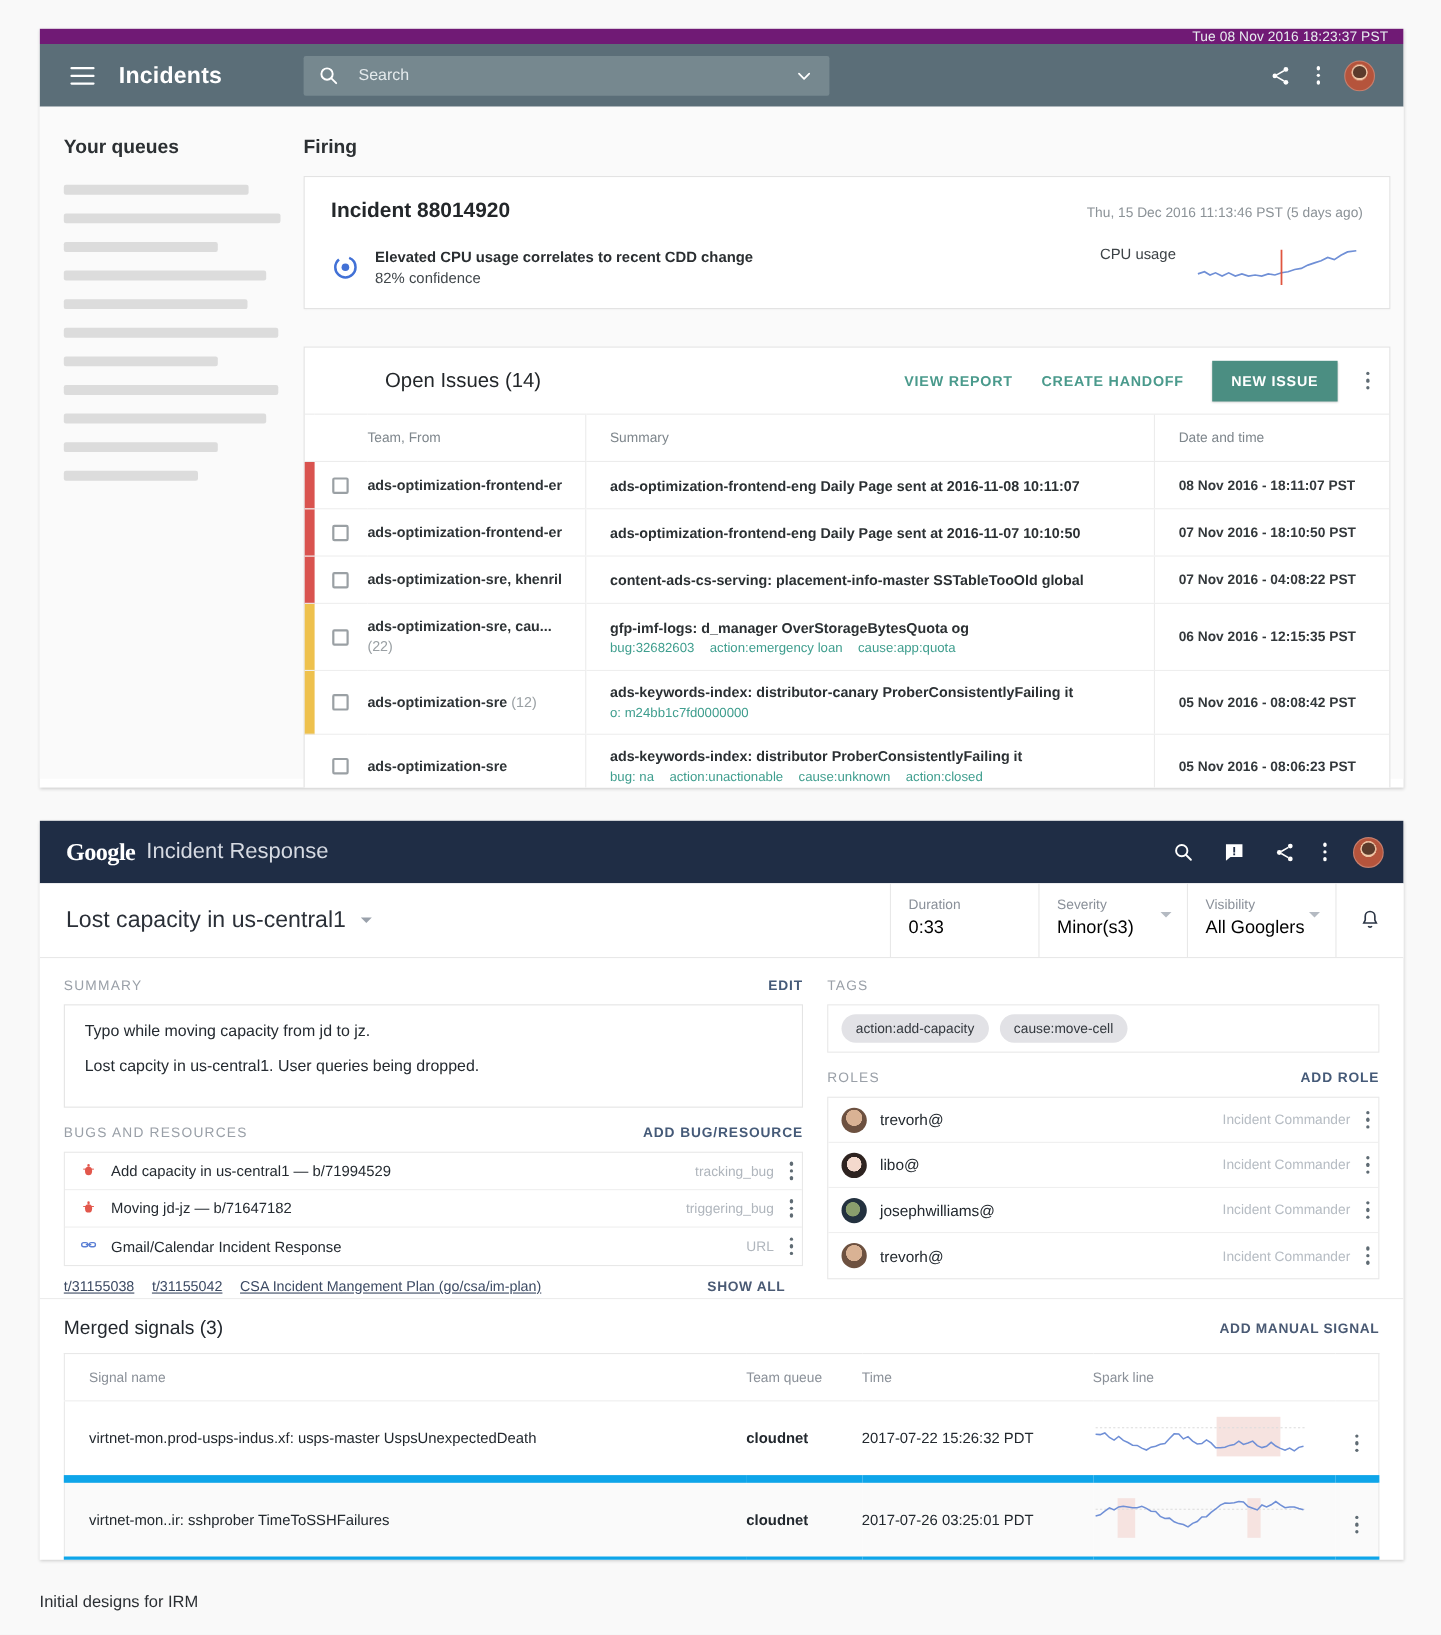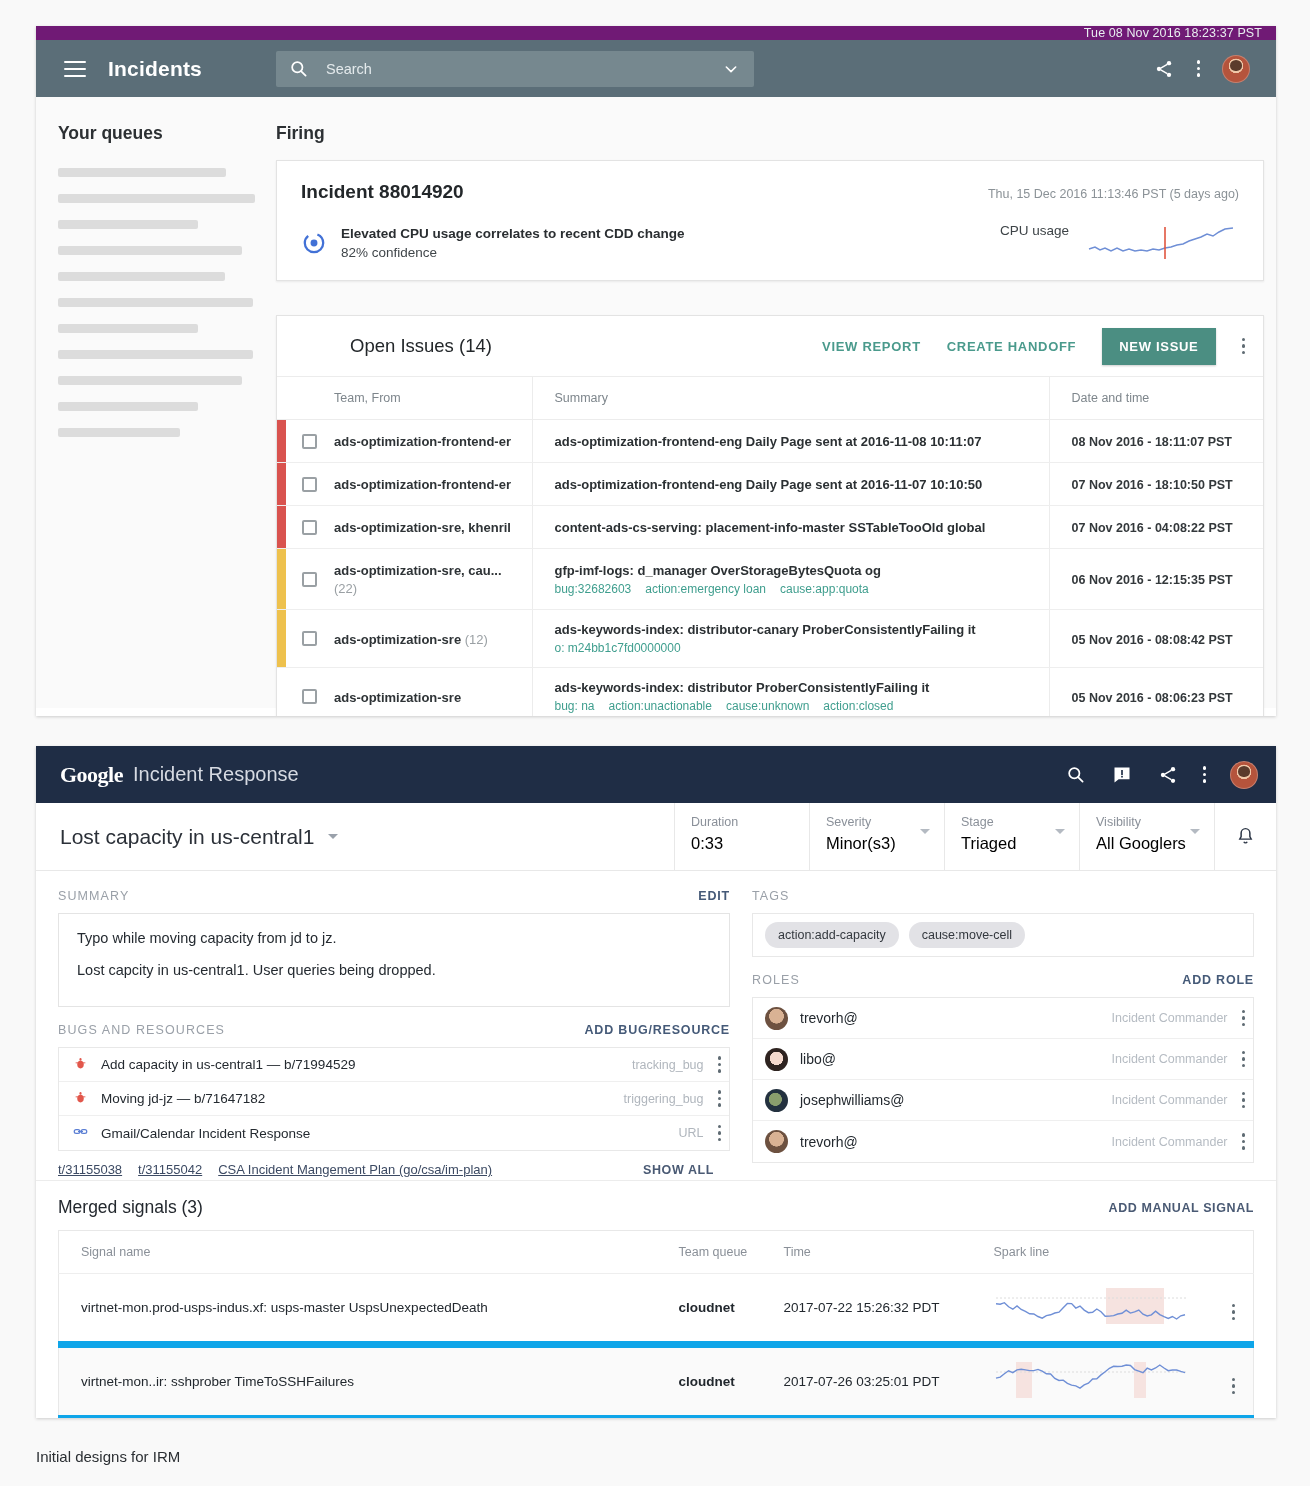--- a/index.html
+++ b/index.html
@@ -424,25 +424,20 @@
           <div class="metabox">
             <div class="k">Duration</div>
             <div class="v">0:33</div>
           </div>
           <div class="metabox">
             <div class="k">Severity</div>
             <div class="v">Minor(s3)</div>
             <span class="car"></span>
           </div>
           <div class="metabox">
-            <div class="k">Stage</div>
-            <div class="v">Triaged</div>
-            <span class="car"></span>
-          </div>
-          <div class="metabox">
             <div class="k">Visibility</div>
             <div class="v">All Googlers</div>
             <span class="car"></span>
           </div>
         </div>
       <div class="bellbox">
         <svg width="21" height="21" viewBox="0 0 24 24" fill="none" stroke="#2b3545" stroke-width="1.7">
             <path d="M12 3a5 5 0 0 0-5 5v4l-1.5 3h13L17 12V8a5 5 0 0 0-5-5z"></path>
             <path d="M10.2 18a1.9 1.9 0 0 0 3.6 0"></path>
           </svg>

